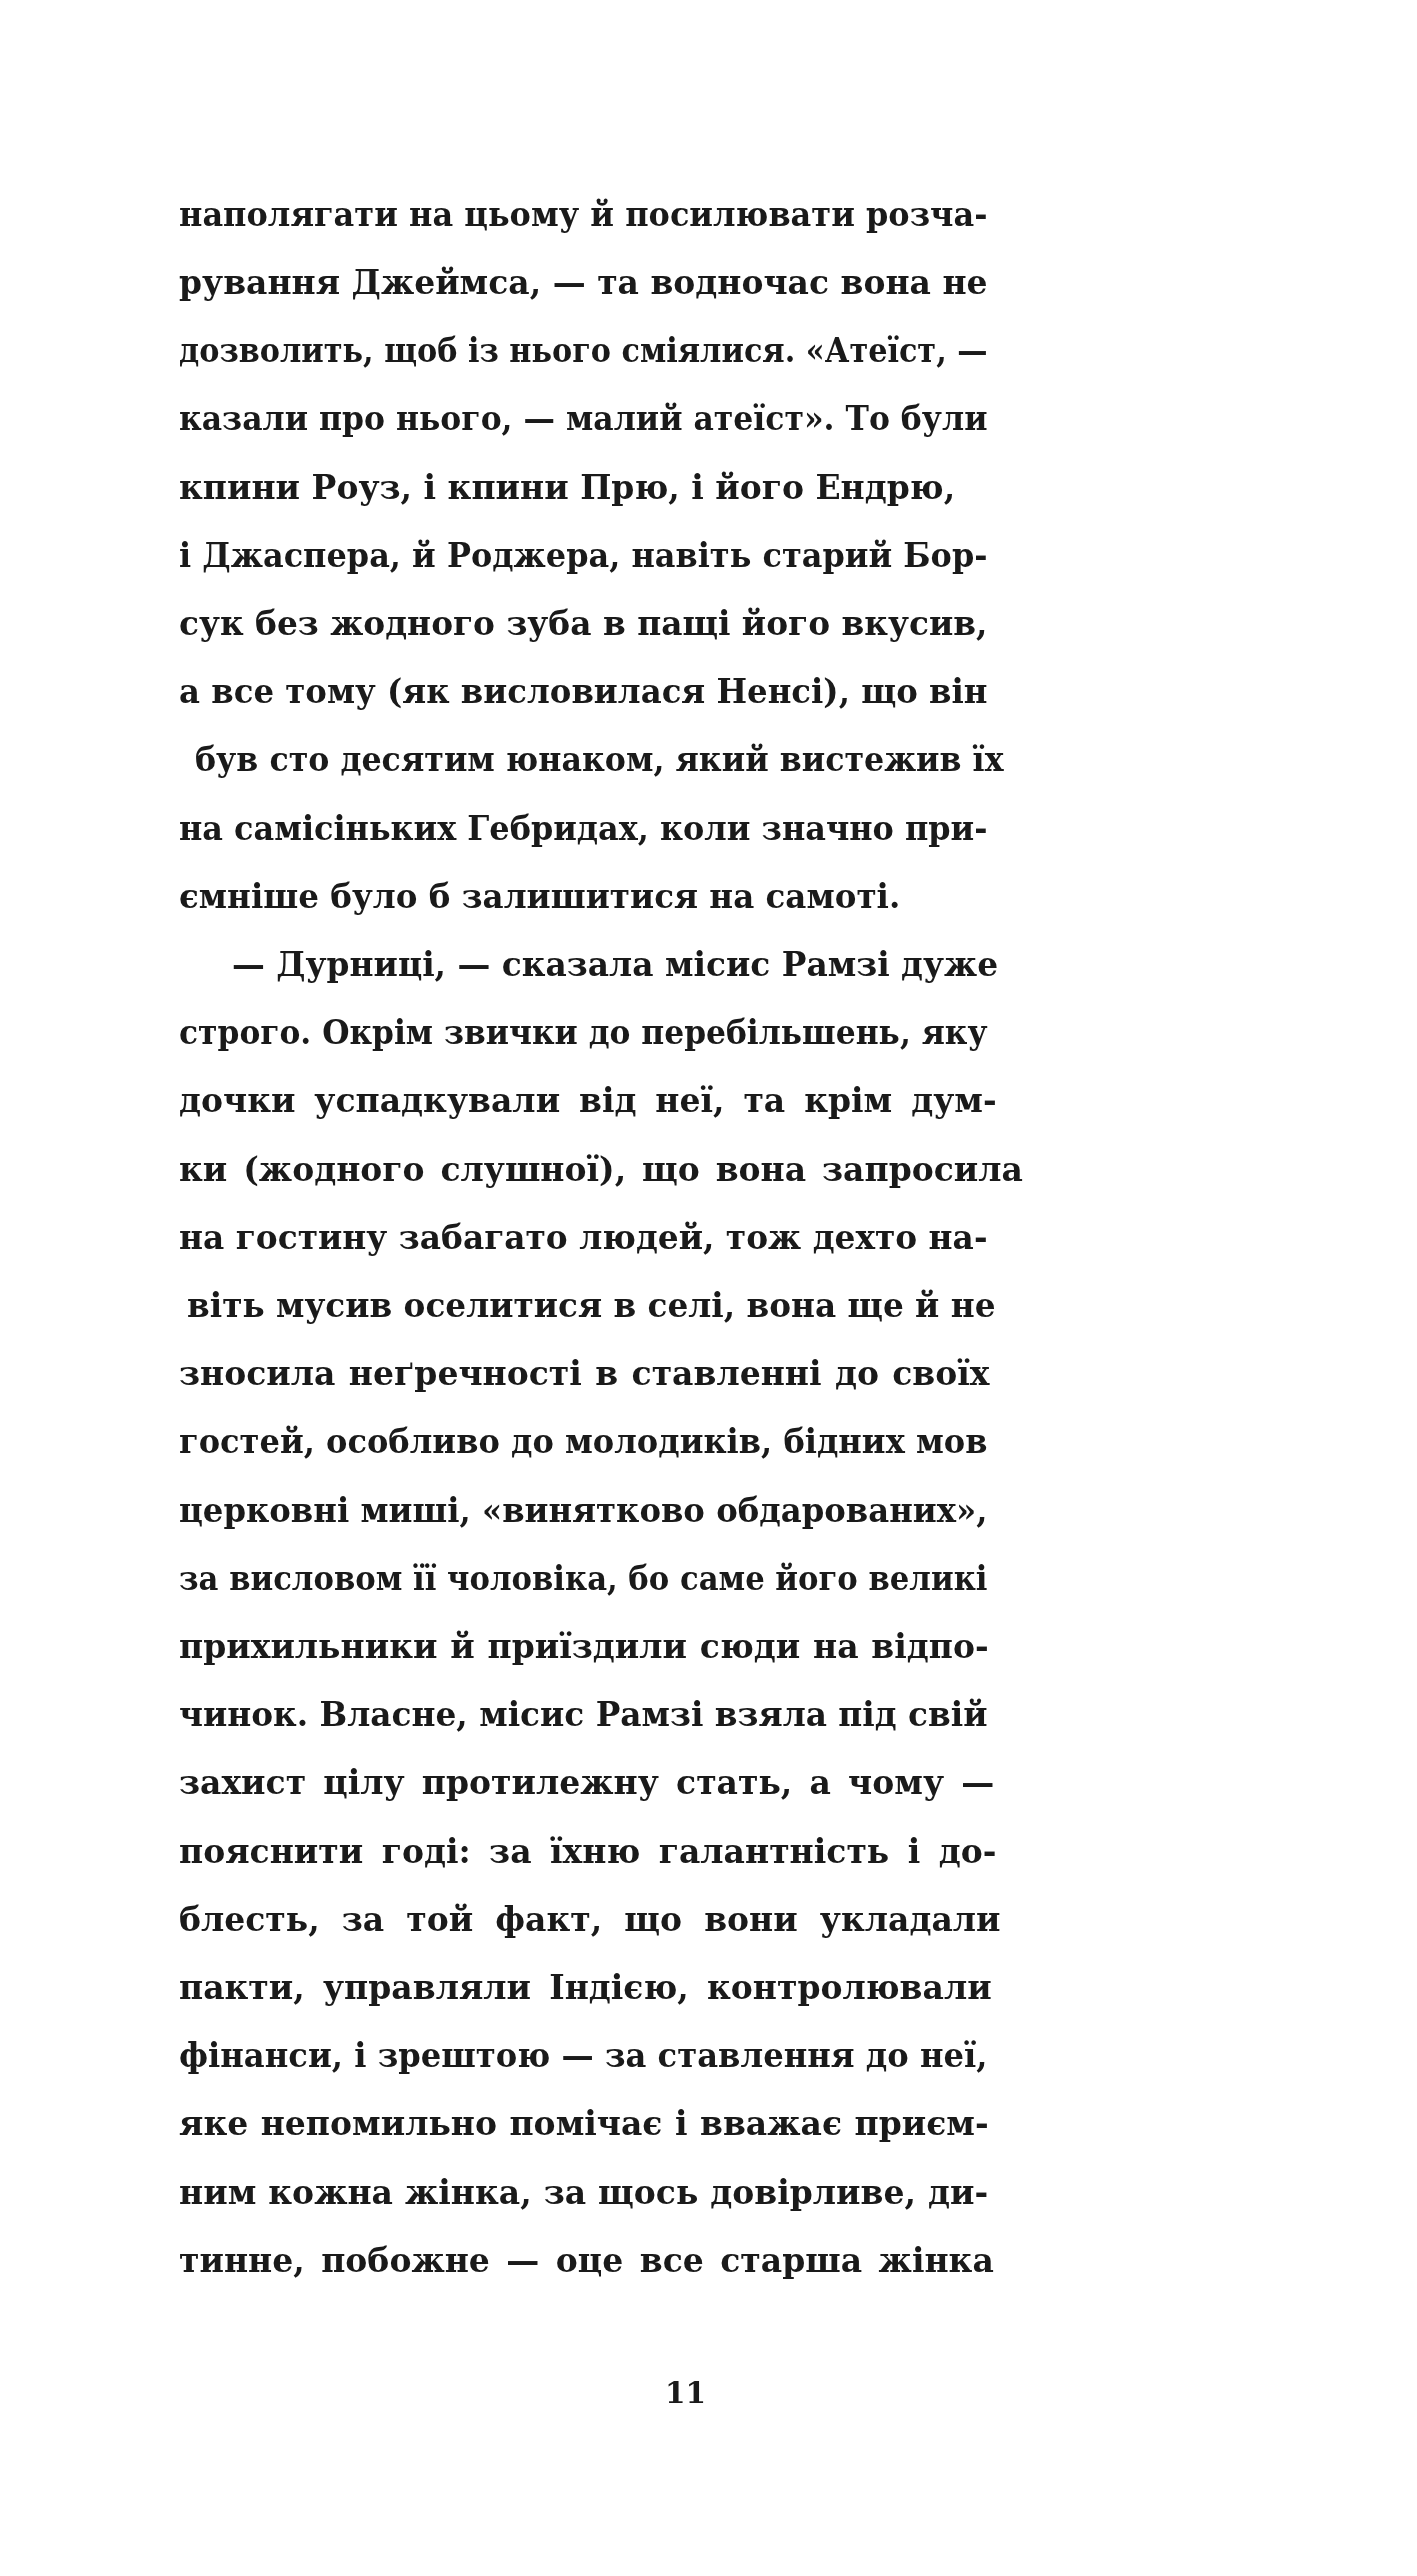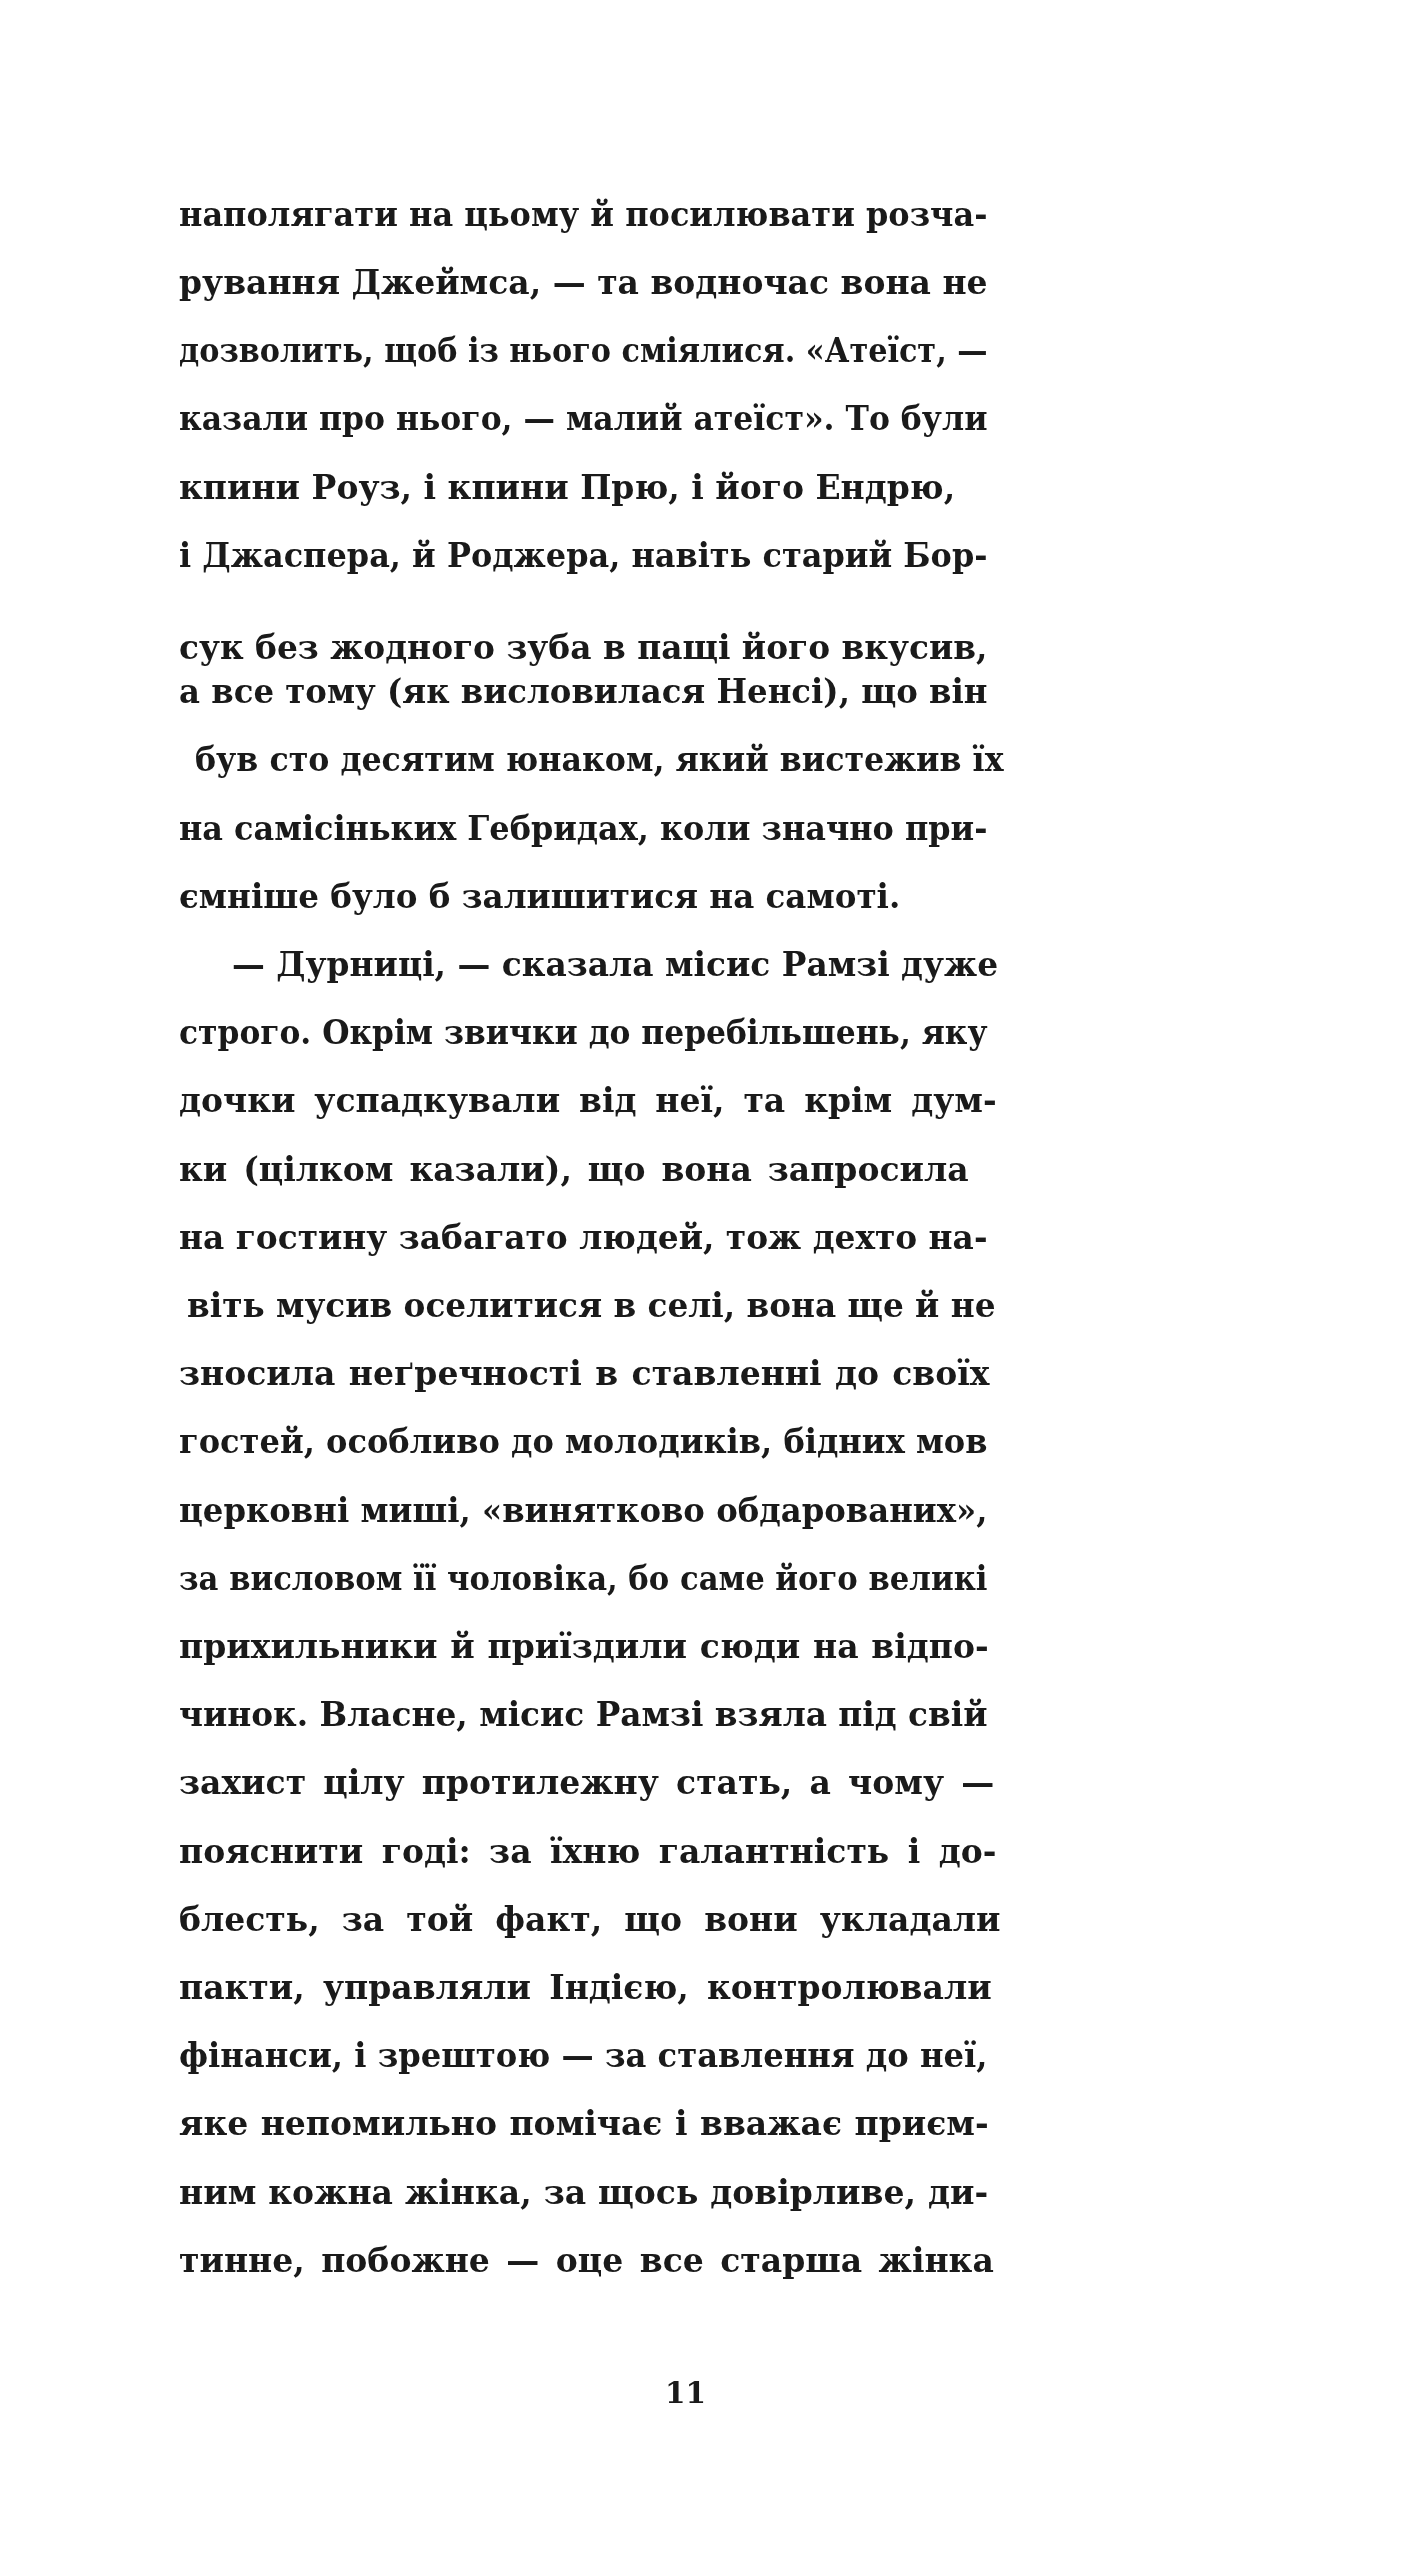--- a/index.html
+++ b/index.html
@@ -65,29 +65,29 @@
 <body>
 
 <div class="page">
   <div class="text-block" id="text-block">
       <div class="line" style="top: 181px;"><span class="inner" style="transform: scaleX(0.969001);">наполягати на цьому й посилювати розча-</span></div>
       <div class="line" style="top: 249px;"><span class="inner" style="transform: scaleX(0.999283);">рування Джеймса, — та водночас вона не</span></div>
       <div class="line" style="top: 317px;"><span class="inner" style="transform: scaleX(0.917678);">дозволить, щоб із нього сміялися. «Атеїст, —</span></div>
       <div class="line" style="top: 385px;"><span class="inner" style="transform: scaleX(0.953336);">казали про нього, — малий атеїст». То були</span></div>
       <div class="line" style="top: 454px;"><span class="inner" style="transform: scaleX(0.999954);">кпини Роуз, і кпини Прю, і його Ендрю,</span></div>
       <div class="line" style="top: 522px;"><span class="inner" style="transform: scaleX(0.968211);">і Джаспера, й Роджера, навіть старий Бор-</span></div>
-      <div class="line" style="top: 614px;"><span class="inner" style="transform: scaleX(0.994293);">сук без жодного зуба в пащі його вкусив,</span></div>
+      <div class="line" style="top: 590px;"><span class="inner" style="transform: scaleX(0.994293);">сук без жодного зуба в пащі його вкусив,</span></div>
       <div class="line" style="top: 658px;"><span class="inner" style="transform: scaleX(0.980471);">а все тому (як висловилася Ненсі), що він</span></div>
       <div class="line" style="top: 726px; margin-left: 16px;"><span class="inner" style="transform: scaleX(0.959053);">був сто десятим юнаком, який вистежив їх</span></div>
       <div class="line" style="top: 795px;"><span class="inner" style="transform: scaleX(0.96641);">на самісіньких Гебридах, коли значно при-</span></div>
       <div class="line" style="top: 863px;"><span class="inner" style="transform: scaleX(0.986078);">ємніше було б залишитися на самоті.</span></div>
       <div class="line indent" style="top: 931px;"><span class="inner" style="transform: scaleX(0.995322);">— Дурниці, — сказала місис Рамзі дуже</span></div>
       <div class="line" style="top: 999px;"><span class="inner" style="transform: scaleX(0.949112);">строго. Окрім звички до перебільшень, яку</span></div>
       <div class="line" style="top: 1067px;"><span class="inner" style="word-spacing: 7.4px;">дочки успадкували від неї, та крім дум-</span></div>
-      <div class="line" style="top: 1136px;"><span class="inner" style="word-spacing: 4.4px;">ки (цілком казали), що вона запросила</span></div>
+      <div class="line" style="top: 1136px;"><span class="inner" style="word-spacing: 4.4px;">ки (жодного слушної), що вона запросила</span></div>
       <div class="line" style="top: 1204px;"><span class="inner" style="transform: scaleX(0.994349);">на гостину забагато людей, тож дехто на-</span></div>
       <div class="line" style="top: 1272px; margin-left: 8px;"><span class="inner" style="transform: scaleX(0.990971);">віть мусив оселитися в селі, вона ще й не</span></div>
       <div class="line" style="top: 1340px;"><span class="inner" style="word-spacing: 1.9px;">зносила неґречності в ставленні до своїх</span></div>
       <div class="line" style="top: 1408px;"><span class="inner" style="transform: scaleX(0.972155);">гостей, особливо до молодиків, бідних мов</span></div>
       <div class="line" style="top: 1477px;"><span class="inner" style="transform: scaleX(0.978787);">церковні миші, «винятково обдарованих»,</span></div>
       <div class="line" style="top: 1545px;"><span class="inner" style="transform: scaleX(0.92947);">за висловом її чоловіка, бо саме його великі</span></div>
       <div class="line" style="top: 1613px;"><span class="inner" style="word-spacing: 1.3px;">прихильники й приїздили сюди на відпо-</span></div>
       <div class="line" style="top: 1681px;"><span class="inner" style="transform: scaleX(0.992775);">чинок. Власне, місис Рамзі взяла під свій</span></div>
       <div class="line" style="top: 1749px;"><span class="inner" style="word-spacing: 5.7px;">захист цілу протилежну стать, а чому —</span></div>
       <div class="line" style="top: 1818px;"><span class="inner" style="word-spacing: 7px;">пояснити годі: за їхню галантність і до-</span></div>

